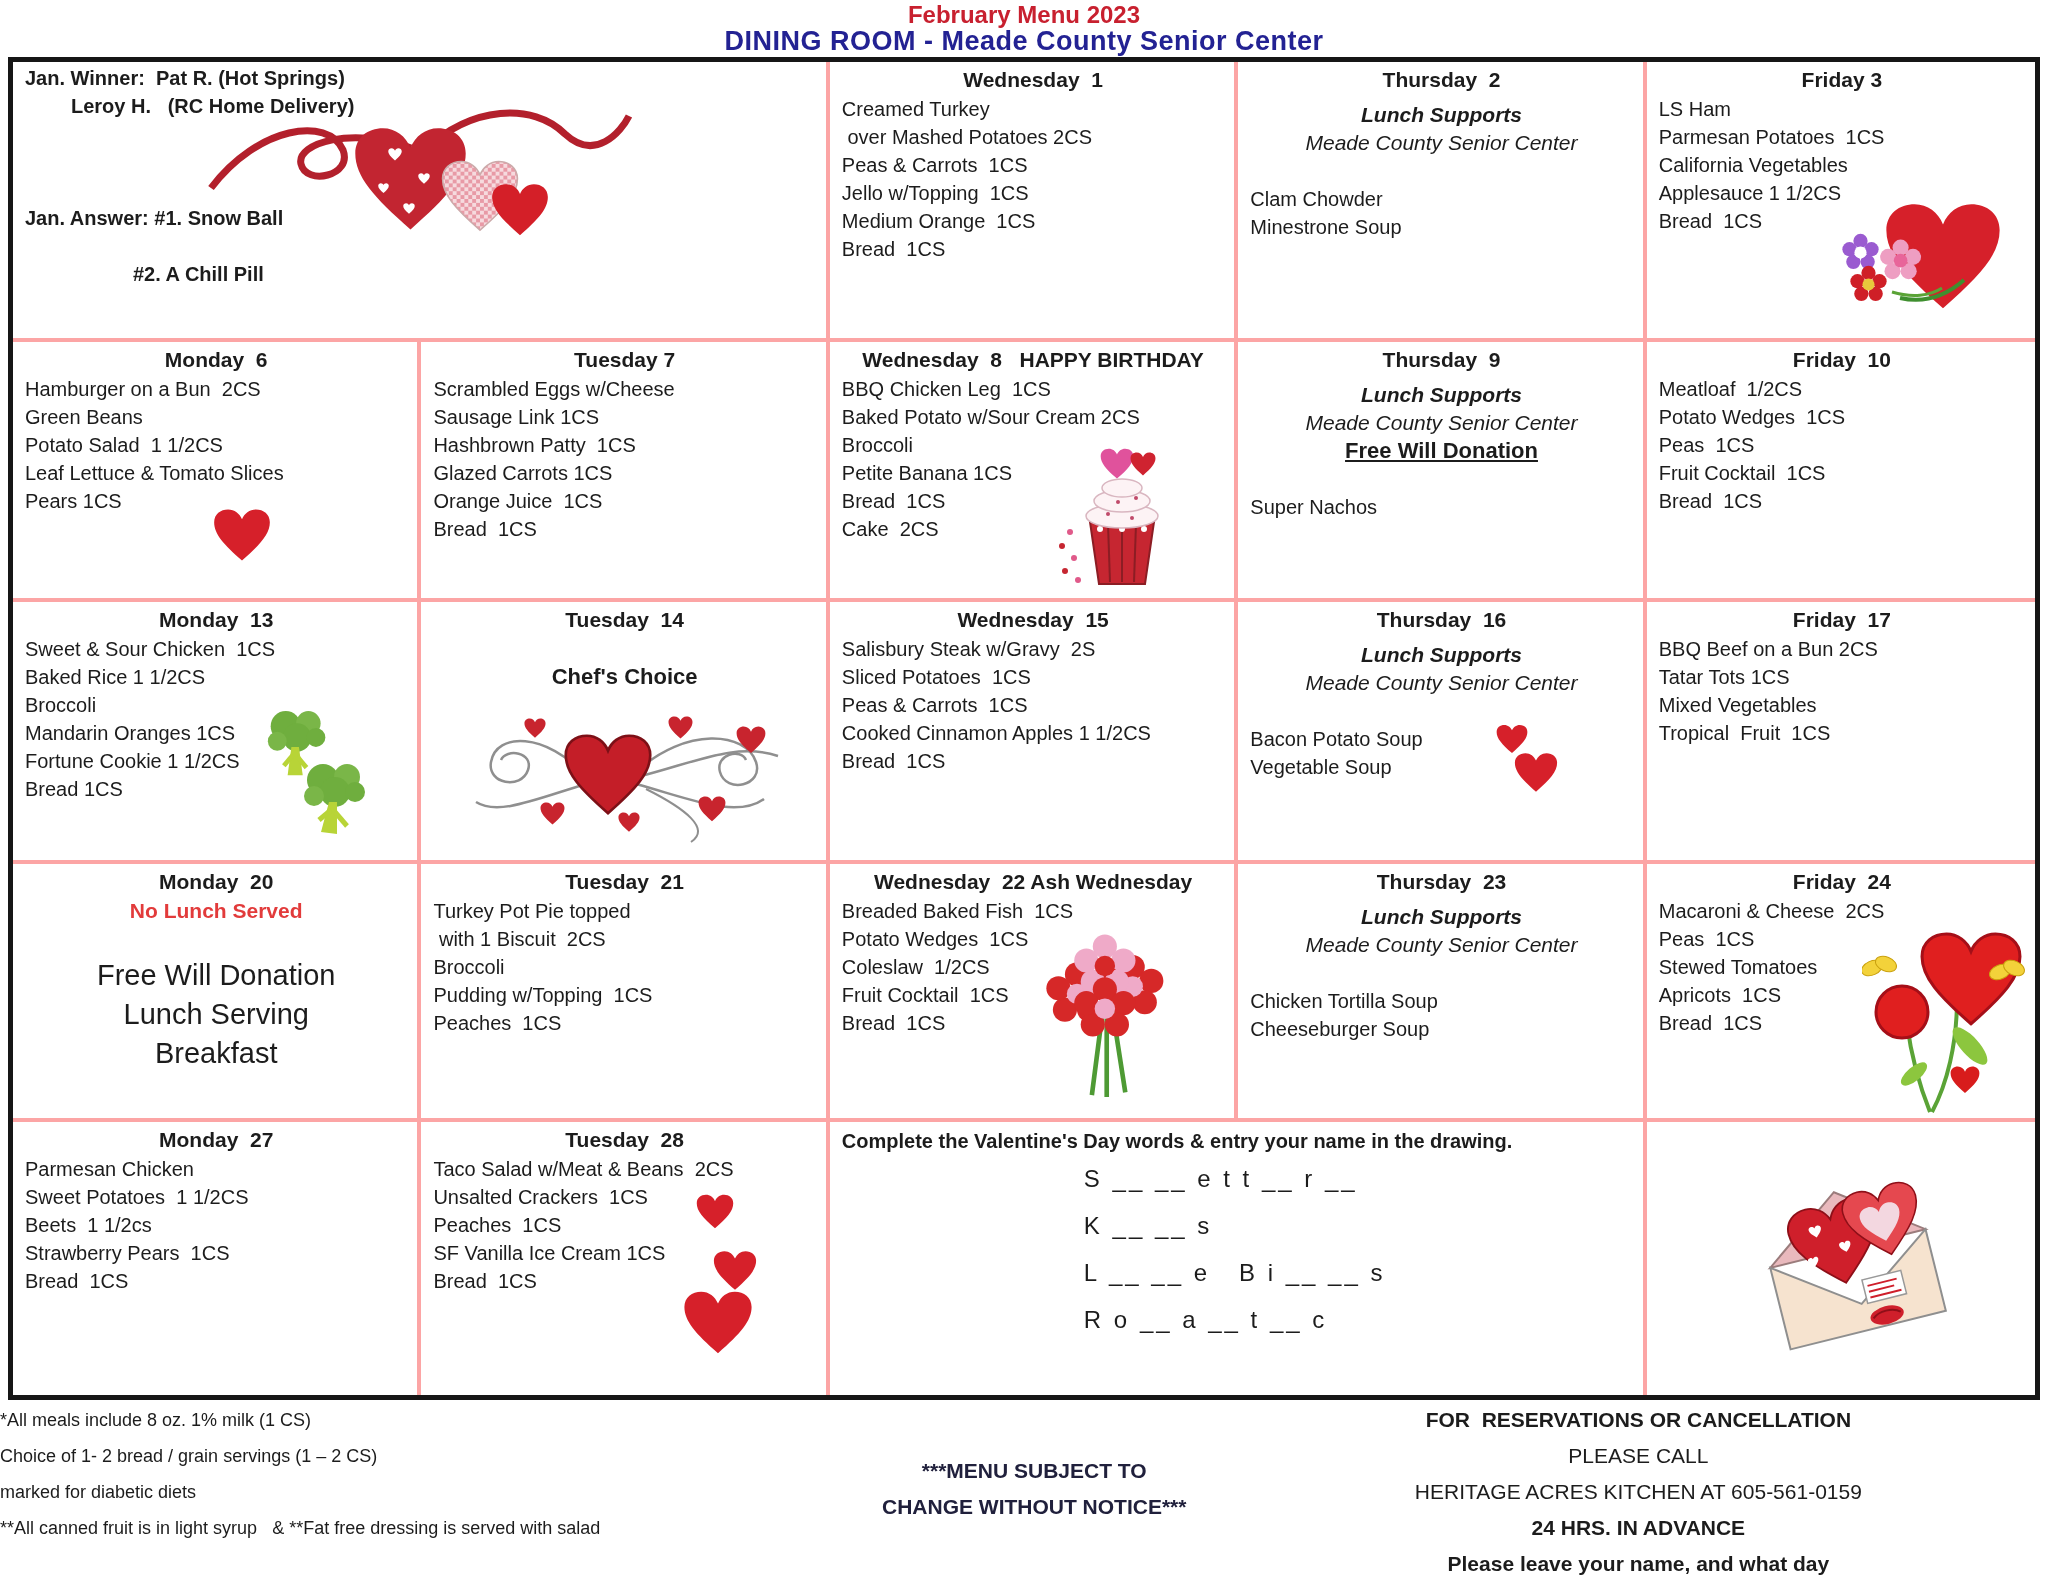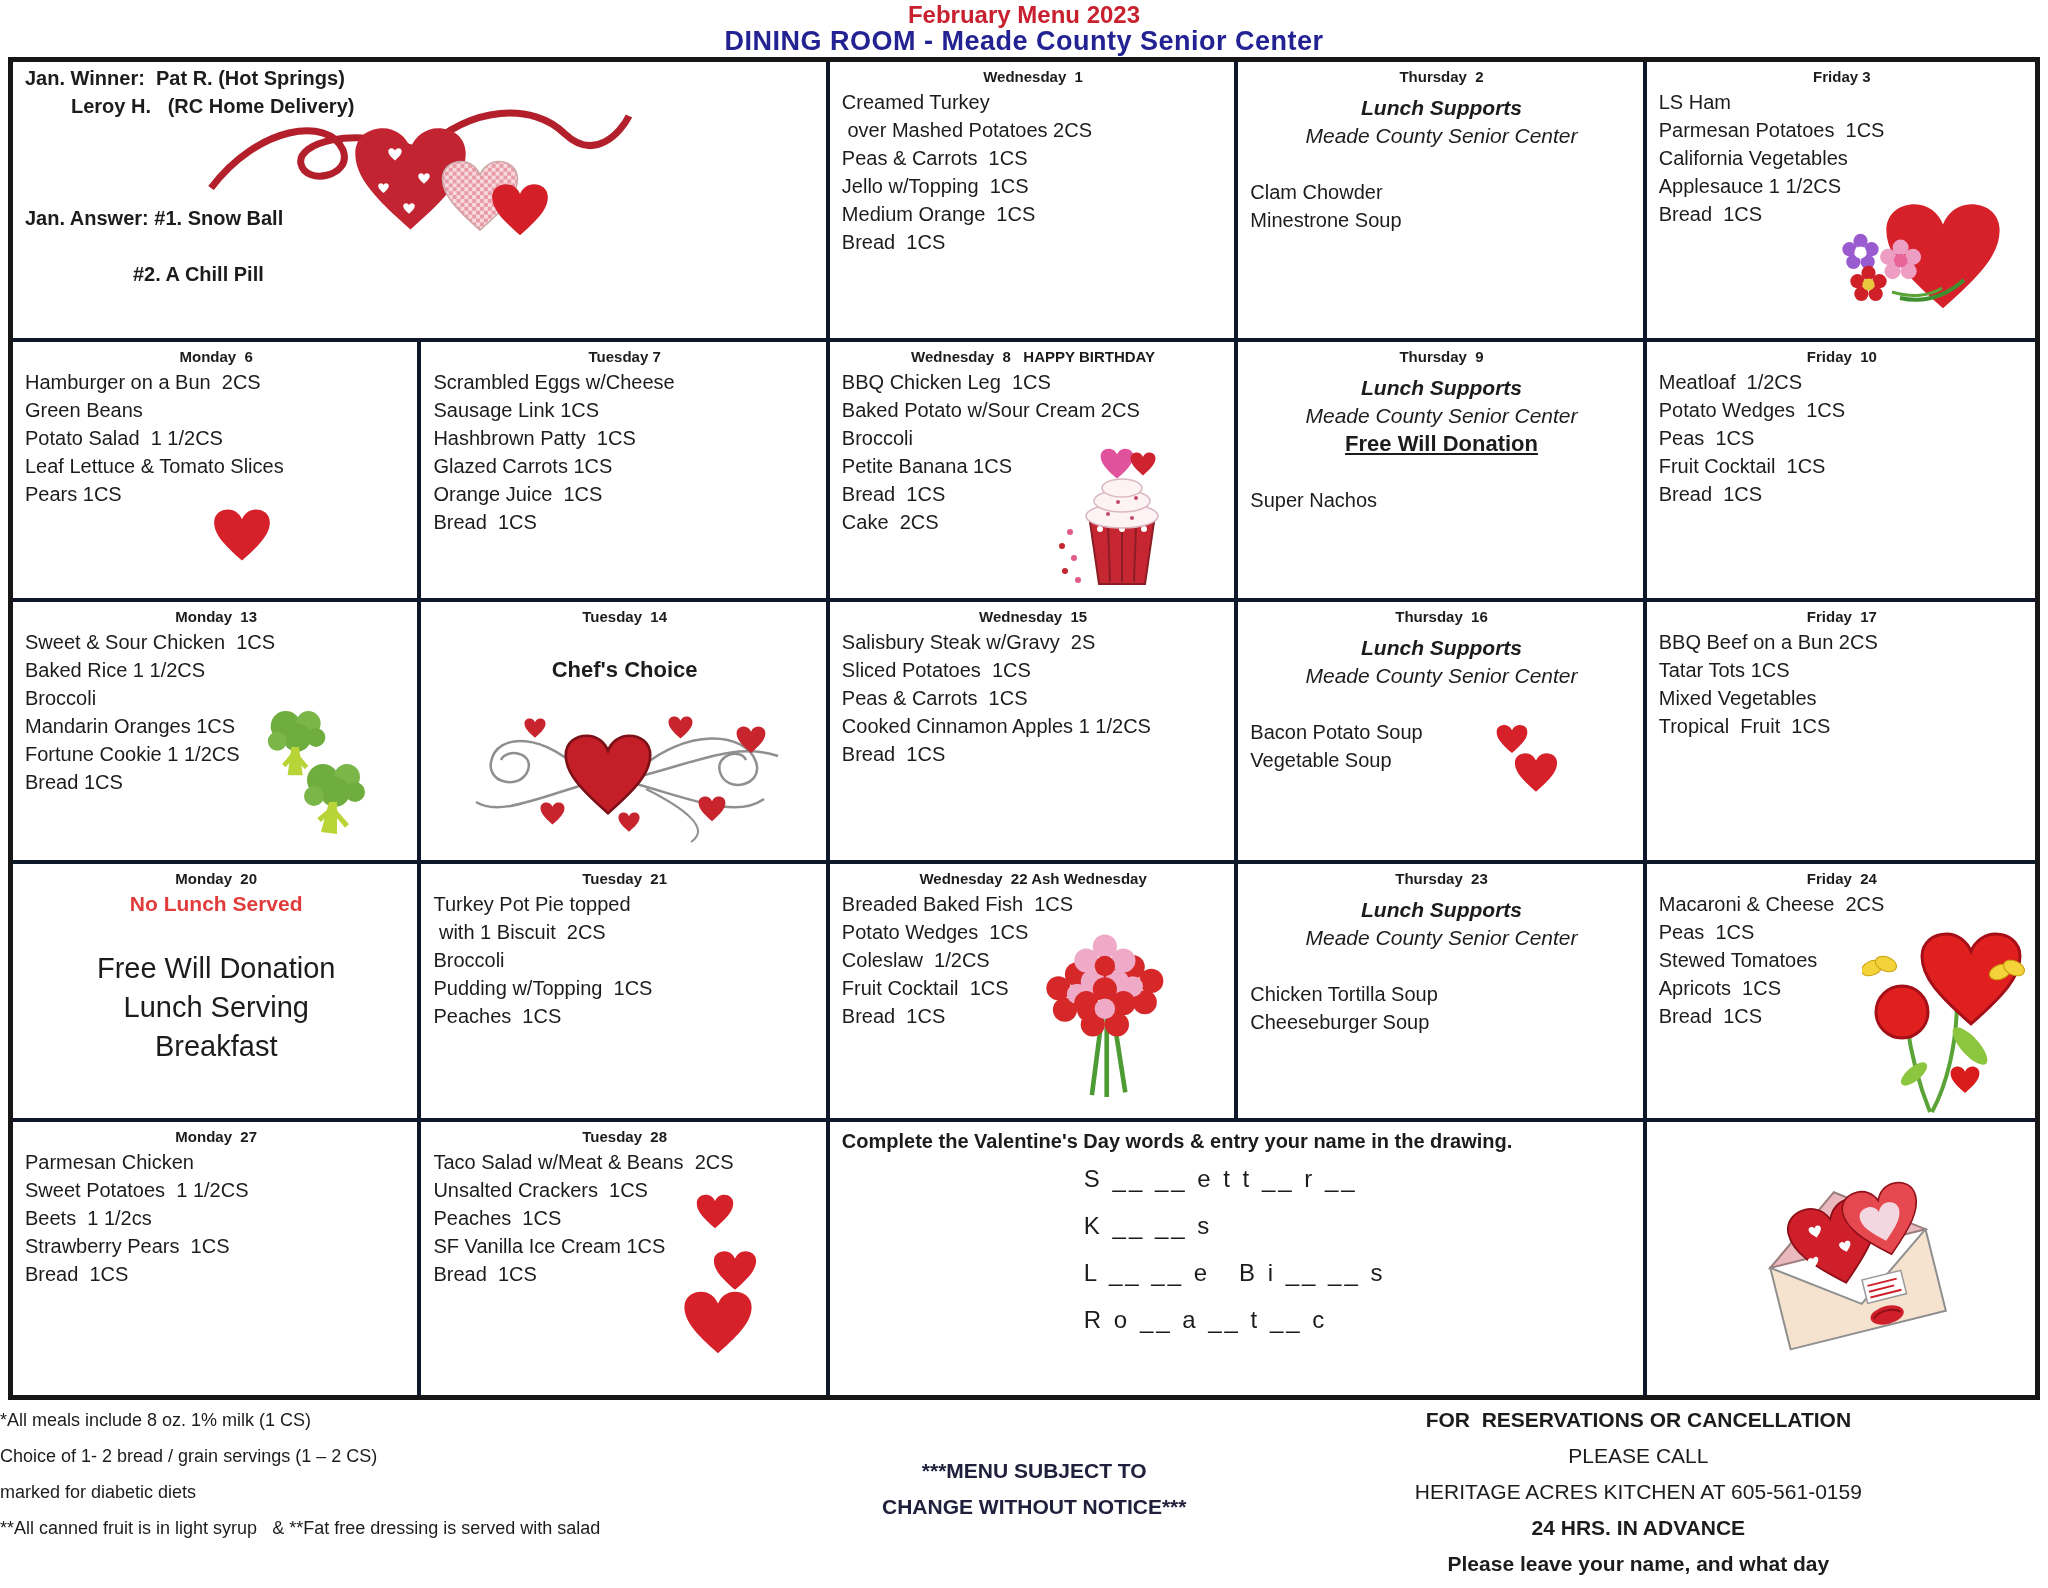--- a/index.html
+++ b/index.html
@@ -2,26 +2,26 @@
 <html><head>
 <meta charset="utf-8">
 <style>
   html,body{margin:0;padding:0;background:#ffffff;}
   #page{position:relative;width:2048px;height:1588px;background:#ffffff;overflow:hidden;
         font-family:"Liberation Sans","DejaVu Sans",sans-serif;color:#1c1c1c;}
   .page-head{position:absolute;top:2px;left:0;width:100%;text-align:center;line-height:26px;}
   .ph1{font-weight:700;font-size:24px;color:#c8202f;}
   .ph2{font-weight:700;font-size:27px;color:#232293;letter-spacing:.5px;}
   .grid{position:absolute;left:8px;top:57px;width:2032px;height:1343px;box-sizing:border-box;
-        background:#0f172a;border:5px solid #161616;display:grid;
+        background:#fca5a5;border:5px solid #161616;display:grid;
         grid-template-columns:1fr 1fr 1fr 1fr .96fr;
         grid-template-rows:276px 256px 258px 254px 1fr;gap:4px;}
   .cell{background:#ffffff;position:relative;padding:2px 10px 2px 12px;overflow:hidden;box-sizing:border-box;}
   .span2{grid-column:span 2;}
-  .dtitle{text-align:center;font-weight:700;font-size:15px;padding:4px 0 3px;white-space:pre-wrap;}
+  .dtitle{text-align:center;font-weight:700;font-size:21px;padding:4px 0 3px;white-space:pre-wrap;}
   .line{font-size:20px;line-height:28px;white-space:pre-wrap;}
   .b{font-weight:700;}
   .ind1{padding-left:46px;}
   .ind2{padding-left:108px;margin-top:28px;}
   .gap{height:84px;}
   .sp{height:28px;}
   .cbi{text-align:center;font-weight:700;font-style:italic;font-size:21px;margin-top:6px;}
   .ci{text-align:center;font-style:italic;font-size:21px;}
   .cbu{text-align:center;font-weight:700;font-size:22px;text-decoration:underline;}
   .crb{text-align:center;font-weight:700;color:#e23b3b;font-size:21px;}

